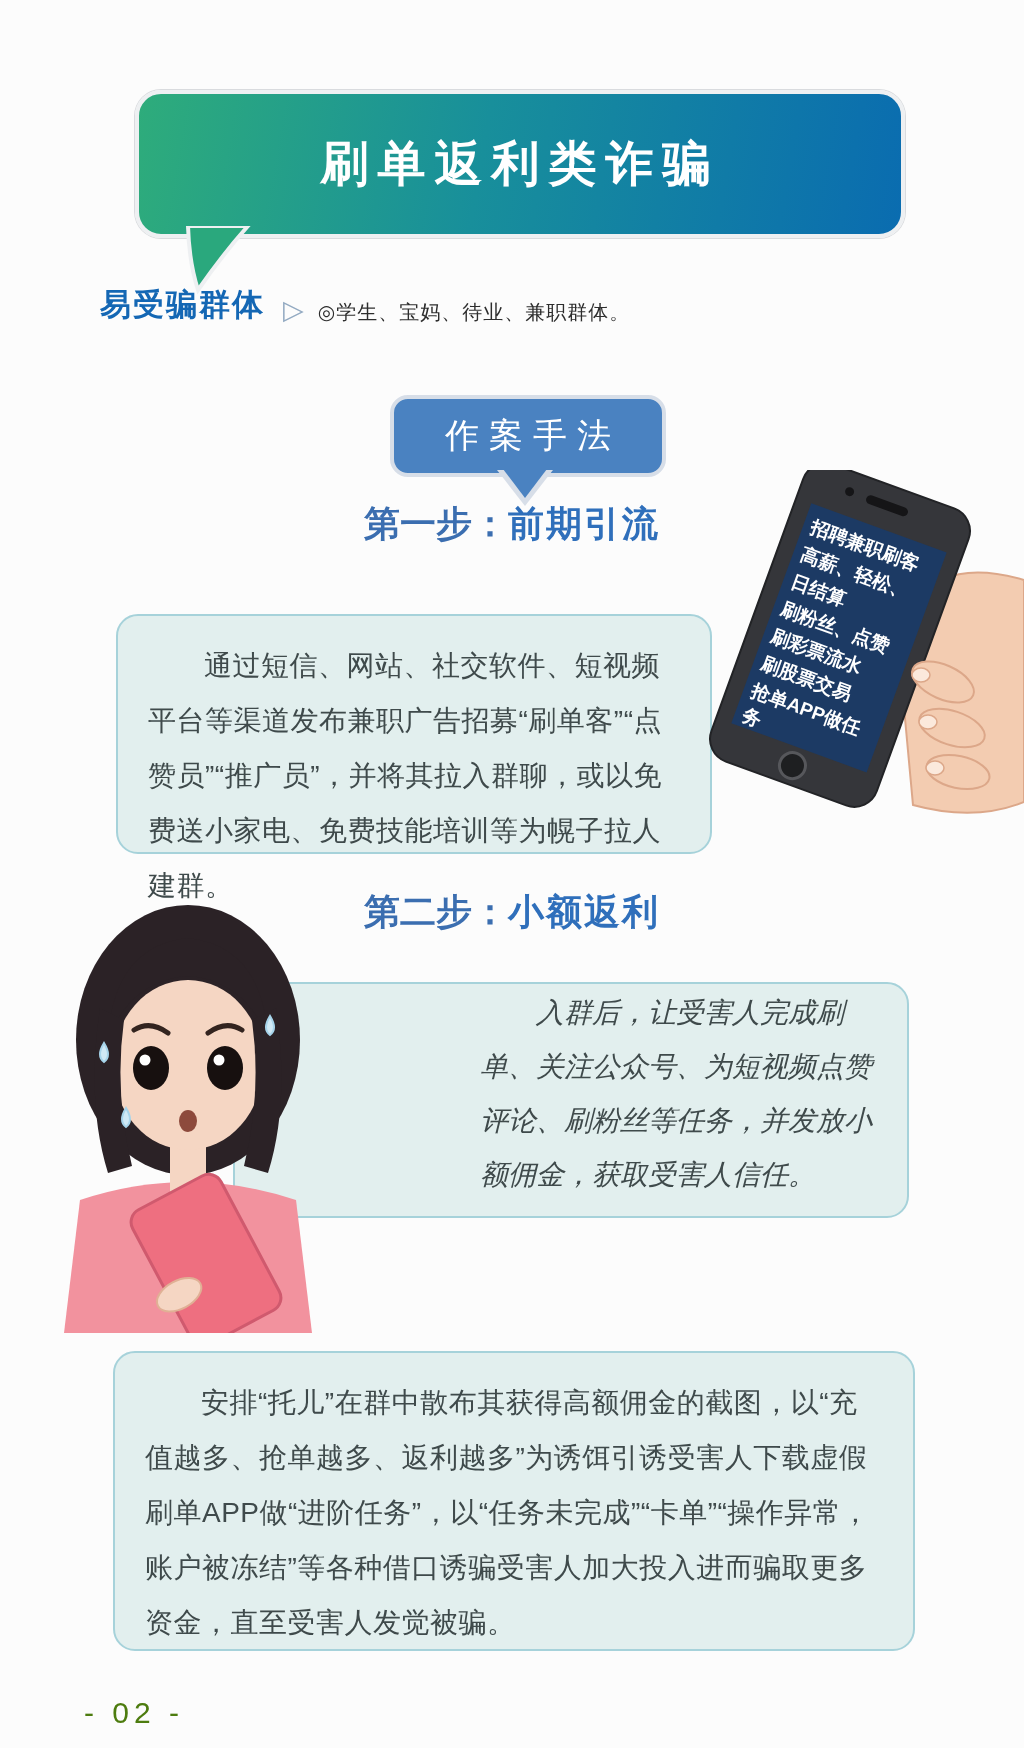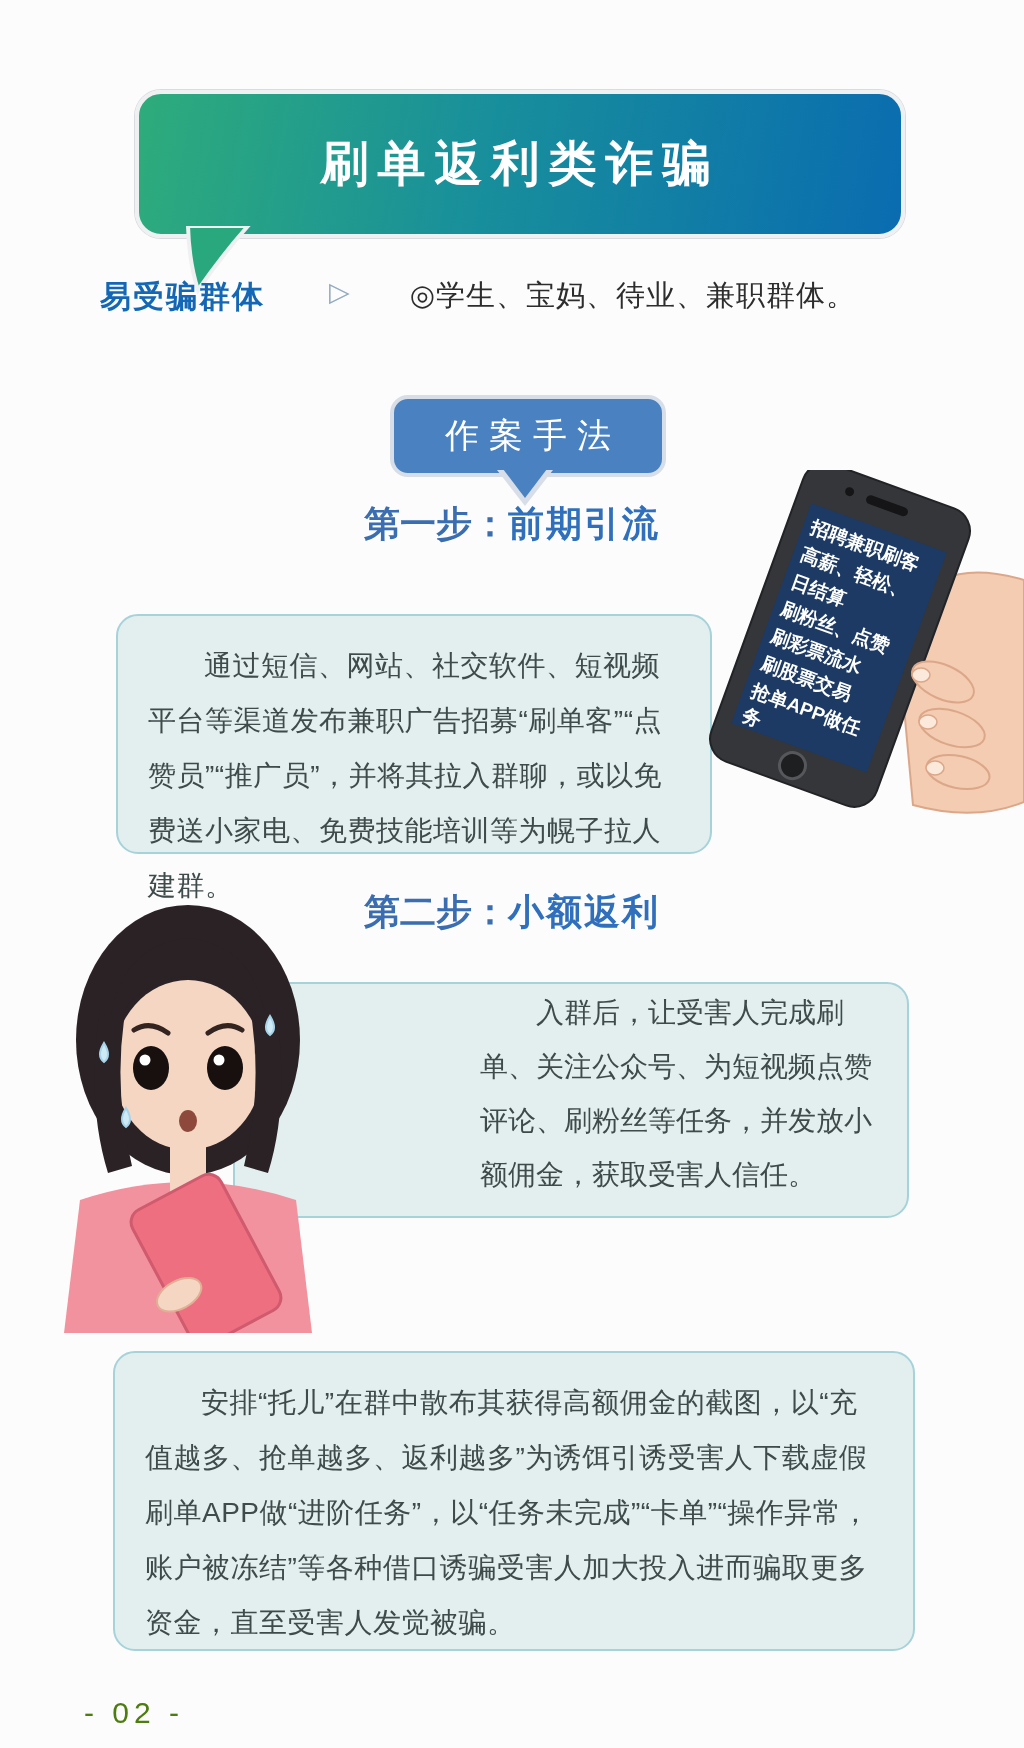--- a/index.html
+++ b/index.html
@@ -15,26 +15,26 @@
     background:linear-gradient(100deg,#2eac7b 0%,#188f9b 45%,#0a6cb0 100%);
     border:4px solid #eef0f2; box-shadow:0 0 0 1px #d9dbde;
     display:flex; align-items:center; justify-content:center;
   }
   .banner-title {
     color:#ffffff; font-family:Liberation Serif, serif;
     font-weight:bold; font-size:48px; letter-spacing:9px;
   }
   .banner-tail { position:absolute; left:168px; top:226px; }
   
-  .vg-row { position:absolute; left:100px; top:276px; width:860px; display:flex; align-items:flex-start;gap:46px; }
+  .vg-row { position:absolute; left:100px; top:284px; width:860px; display:flex; align-items:flex-end; }
   .vg-label { color:#1467b4; font-weight:bold; font-size:31px; letter-spacing:2px; }
   .vg-marker { color:#93aac2; font-size:27px; margin:0 14px 0 18px; }
   .vg-text {
     font-family:"Liberation Serif","DejaVu Serif",serif;
-    color:#2d2d2d; font-size:29px; letter-spacing:1px;
+    color:#2d2d2d; font-size:20px; letter-spacing:1px;
   }
   
   .method {
     position:absolute; left:390px; top:395px; width:268px; height:74px;
     background:#4a82c1; border:4px solid #d7dee8; border-radius:18px;
     display:flex; align-items:center; justify-content:center;
   }
   .method-label {
     color:#fff; font-family:"Liberation Serif","DejaVu Serif",serif;
     font-weight:normal; font-size:34px; letter-spacing:10px; text-indent:10px;
@@ -58,21 +58,21 @@
     position:absolute; background:#e2efee; border:2px solid #a6d2da; border-radius:22px; z-index:1;margin-top:14px;
   }
   .box-text {
     margin:0; padding:22px 30px; color:#3f4a4b; font-size:28px;
     line-height:55px; text-indent:2em; letter-spacing:0.5px;
   }
   .box1 { left:116px; top:600px; width:592px; height:236px; }
   .box2 { left:233px; top:968px; width:672px; height:232px; }
   .box2-text {
     position:absolute; left:480px; top:986px; width:406px; z-index:2;
-    color:#3f4a4b; font-size:28px; line-height:54px; text-indent:2em;
+    color:#3f4a4b; font-size:28px; line-height:54px; text-indent:2em;font-style:italic;
   }
   .box3 { left:113px; top:1337px; width:798px; height:296px; }
   
   .note {
     position:absolute; left:253px; top:950px; width:202px; height:296px;
     background:#f0f4f9; border:5px solid #1f1f1f; z-index:3; padding:8px 12px;
     box-sizing:content-box;
   }
   .note-title { text-align:center; font-weight:bold; color:#1f1f1f; font-size:28px; margin:4px 0 6px 0; }
   .note-body  { color:#3b3b3b; font-size:25px; line-height:40px; }

